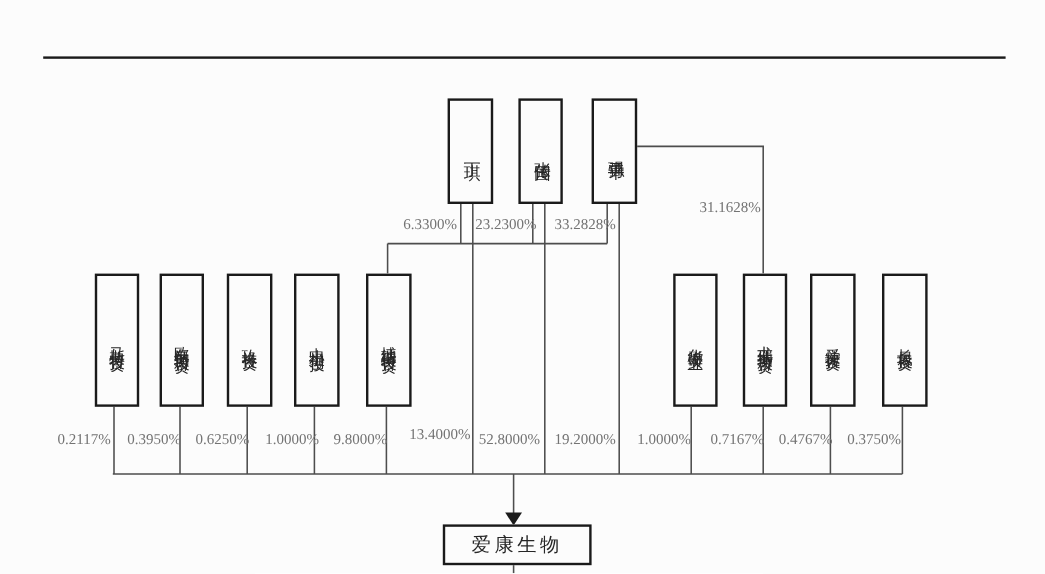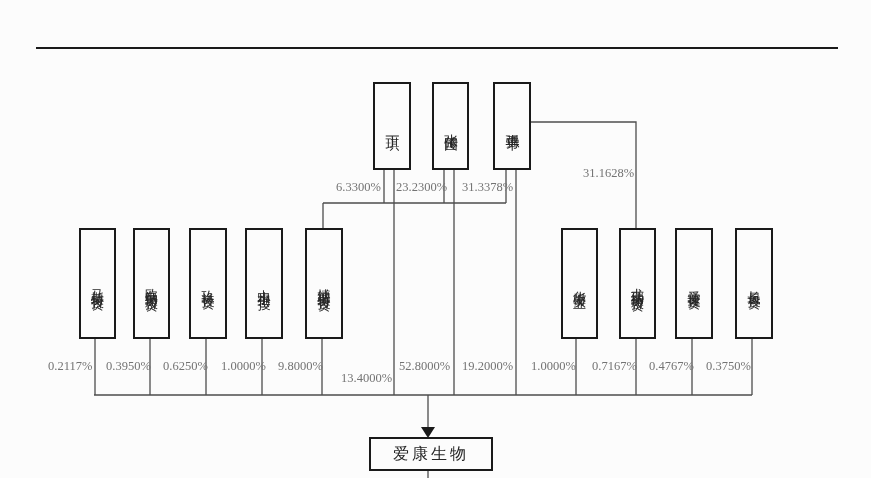--- a/index.html
+++ b/index.html
@@ -89,39 +89,39 @@
     </g>
     <polygon points="421,427 435,427 428,438" fill="#1a1a1a"></polygon>
   </svg>
 
   <div class="vbox toprow" style="left:373px;top:82px;width:34px;height:84px;">丁琪</div>
   <div class="vbox toprow" style="left:432px;top:82px;width:33px;height:84px;">张传国</div>
   <div class="vbox toprow" style="left:493px;top:82px;width:34px;height:84px;">强勇平</div>
 
   <div class="pct" style="left:336px;top:180px;">6.3300%</div>
   <div class="pct" style="left:396px;top:180px;">23.2300%</div>
-  <div class="pct" style="left:462px;top:180px;">31.3378%</div>
+  <div class="pct" style="left:462px;top:180px;">33.2828%</div>
   <div class="pct" style="left:583px;top:166px;">31.1628%</div>
 
   <div class="vbox" style="left:79px;top:228px;width:33px;height:107px;">马斯特投资</div>
   <div class="vbox" style="left:133px;top:228px;width:33px;height:107px;">欧申纳斯投资</div>
   <div class="vbox" style="left:189px;top:228px;width:34px;height:107px;">玖祥投资</div>
   <div class="vbox" style="left:245px;top:228px;width:34px;height:107px;">中小担创投</div>
   <div class="vbox" style="left:305px;top:228px;width:34px;height:107px;">博纳斯特投资</div>
   <div class="vbox" style="left:561px;top:228px;width:33px;height:107px;">华楙实业</div>
   <div class="vbox" style="left:619px;top:228px;width:33px;height:107px;">尤瑞纳斯投资</div>
   <div class="vbox" style="left:675px;top:228px;width:34px;height:107px;">爱捷投资</div>
   <div class="vbox" style="left:735px;top:228px;width:34px;height:107px;">长晟投资</div>
 
   <div class="pct" style="left:48px;top:359px;">0.2117%</div>
   <div class="pct" style="left:106px;top:359px;">0.3950%</div>
   <div class="pct" style="left:163px;top:359px;">0.6250%</div>
   <div class="pct" style="left:221px;top:359px;">1.0000%</div>
   <div class="pct" style="left:278px;top:359px;">9.8000%</div>
-  <div class="pct" style="left:341px;top:371px;">13.4000%</div>
+  <div class="pct" style="left:341px;top:355px;">13.4000%</div>
   <div class="pct" style="left:399px;top:359px;">52.8000%</div>
   <div class="pct" style="left:462px;top:359px;">19.2000%</div>
   <div class="pct" style="left:531px;top:359px;">1.0000%</div>
   <div class="pct" style="left:592px;top:359px;">0.7167%</div>
   <div class="pct" style="left:649px;top:359px;">0.4767%</div>
   <div class="pct" style="left:706px;top:359px;">0.3750%</div>
 
   <div class="issuer" style="left:369px;top:437px;width:120px;height:30px;">爱康生物</div>
 
 </div>

